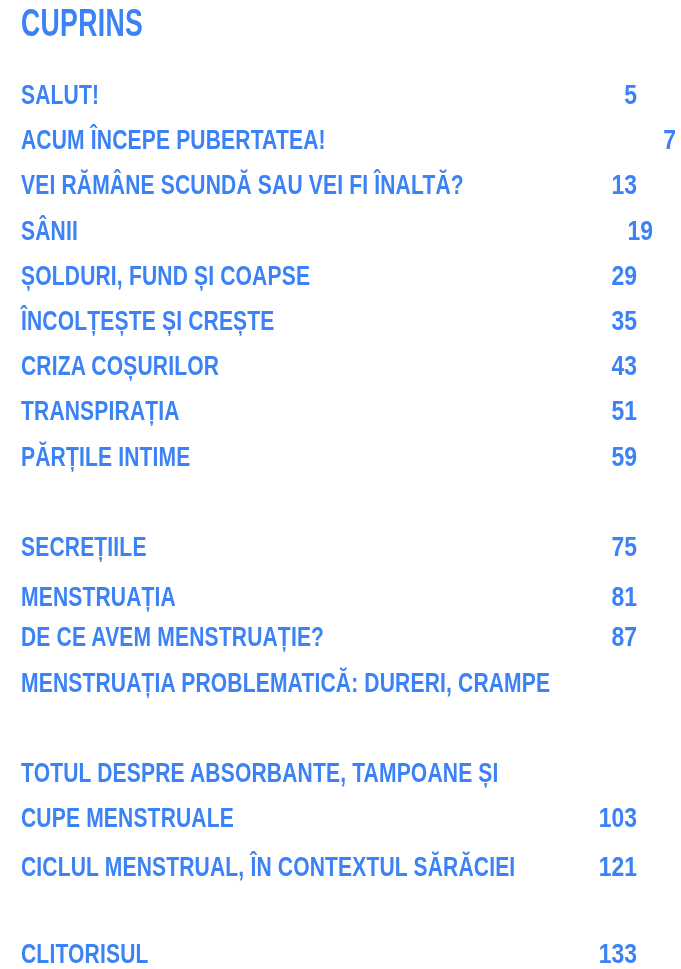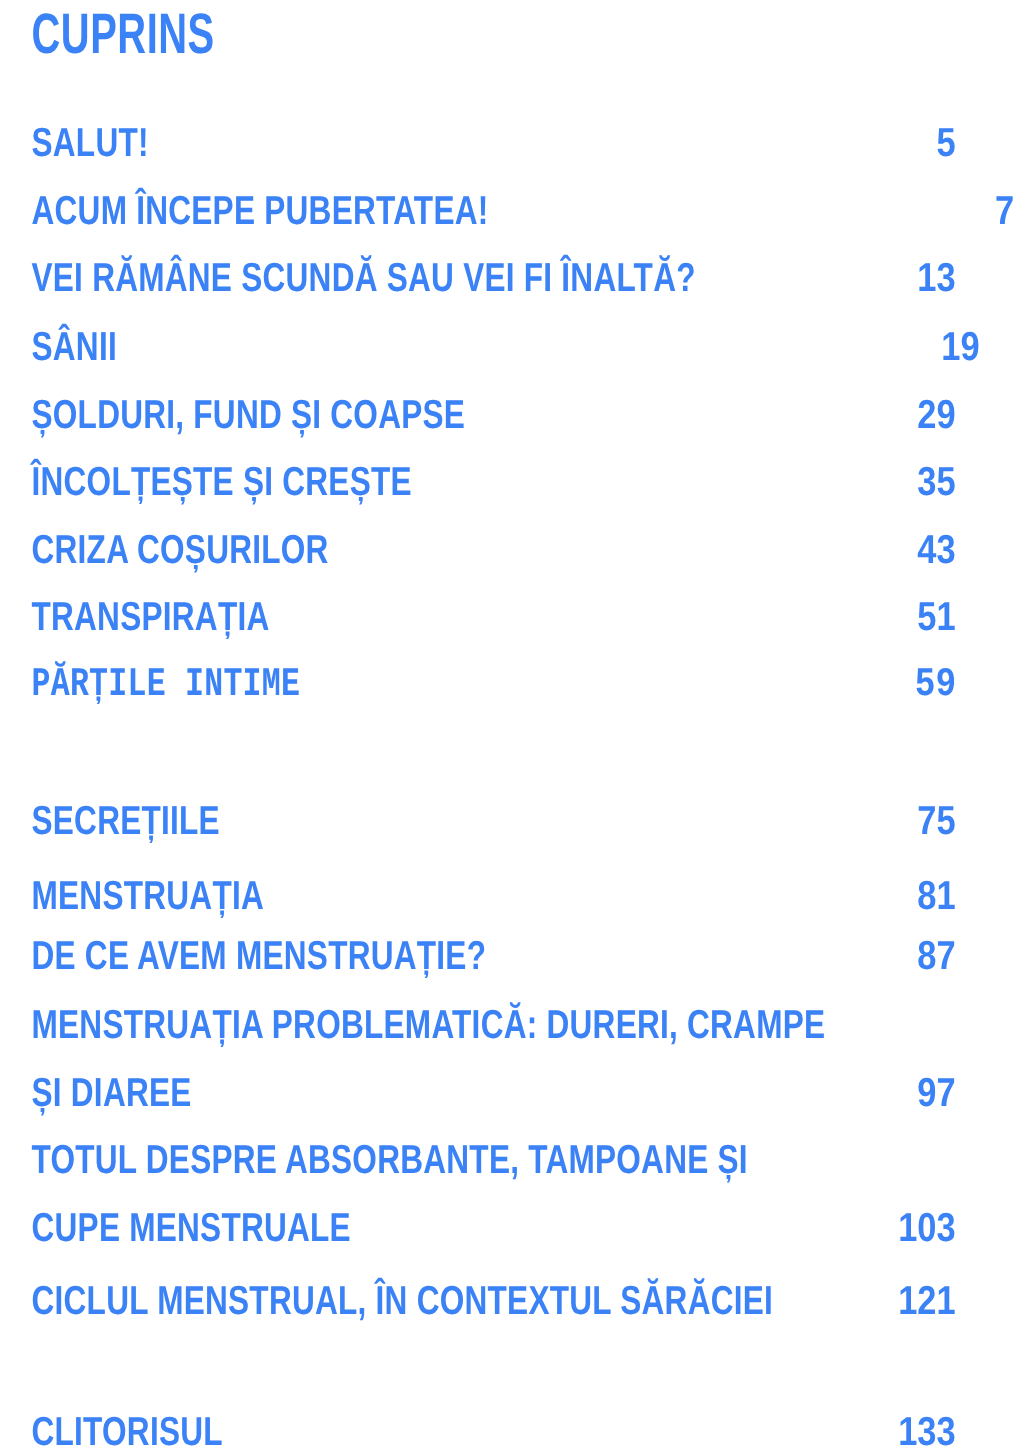--- a/index.html
+++ b/index.html
@@ -103,21 +103,21 @@
   <div class="toc-row" style="top: 351.2px; text-align: center;">
     <span class="toc-title">CRIZA COȘURILOR</span>
     <span class="toc-page-num">43</span>
   </div>
 
   <div class="toc-row" style="top: 396.4px;">
     <span class="toc-title">TRANSPIRAȚIA</span>
     <span class="toc-page-num">51</span>
   </div>
 
-  <div class="toc-row" style="top: 441.6px; font-family: Liberation Mono, monospace;">
+  <div class="toc-row" style="top: 441.6px;">
     <span class="toc-title">PĂRȚILE INTIME</span>
     <span class="toc-page-num">59</span>
   </div>
 
 
   <div class="toc-row" style="top: 532px;">
     <span class="toc-title">SECREȚIILE</span>
     <span class="toc-page-num">75</span>
   </div>
 
@@ -129,24 +129,20 @@
   <div class="toc-row" style="top: 622.4px;">
     <span class="toc-title">DE CE AVEM MENSTRUAȚIE?</span>
     <span class="toc-page-num">87</span>
   </div>
 
   <div class="toc-row" style="top: 667.6px;">
     <span class="toc-title">MENSTRUAȚIA PROBLEMATICĂ: DURERI, CRAMPE</span>
     <span class="toc-page-num"></span>
   </div>
 
-  <div class="toc-row" style="top: 712.8px;">
-    <span class="toc-title">ȘI DIAREE</span>
-    <span class="toc-page-num">97</span>
-  </div>
 
   <div class="toc-row" style="top: 758px;">
     <span class="toc-title">TOTUL DESPRE ABSORBANTE, TAMPOANE ȘI</span>
     <span class="toc-page-num"></span>
   </div>
 
   <div class="toc-row" style="top: 803.2px; text-align: center;">
     <span class="toc-title">CUPE MENSTRUALE</span>
     <span class="toc-page-num">103</span>
   </div>

